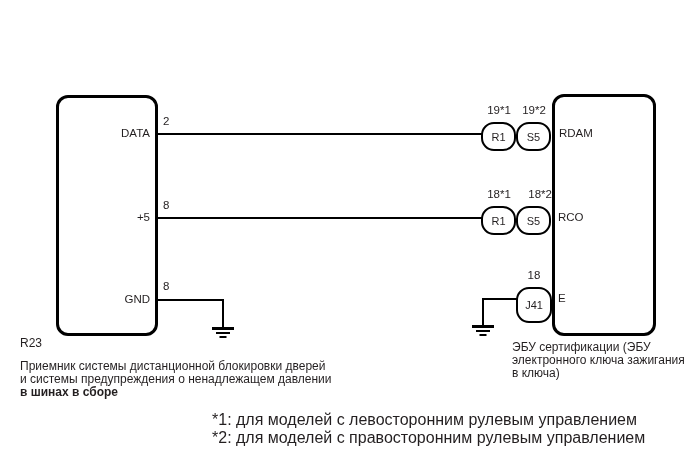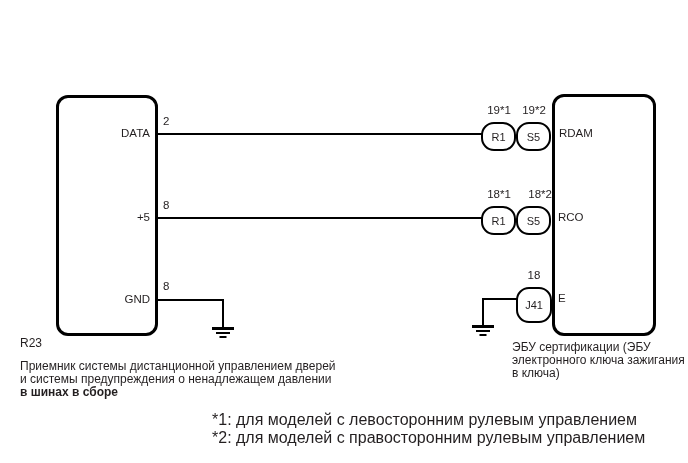--- a/index.html
+++ b/index.html
@@ -135,21 +135,21 @@
   <div class="conn-label" style="left:516px; top:269px;">18</div>
   <div class="conn-oval" style="left:516px; top:287px; width:36px; height:36px;">
     <span>J41</span>
   </div>
 
   <div class="pin-name" style="left:559px; top:127px;">RDAM</div>
   <div class="pin-name" style="left:558px; top:211px;">RCO</div>
   <div class="pin-name" style="left:558px; top:292px;">E</div>
 
   <div class="caption" style="left:20px; top:337px;">R23</div>
-  <div class="caption" style="left:20px; top:360px;">Приемник системы дистанционной управлением дверей</div>
+  <div class="caption" style="left:20px; top:360px;">Приемник системы дистанционной блокировки дверей</div>
   <div class="caption" style="left:20px; top:373px;text-align:right;">и системы предупреждения о ненадлежащем давлении</div>
   <div class="caption" style="left:20px; top:386px;font-weight:bold;">в шинах в сборе</div>
 
   <div class="caption" style="left:512px; top:341px;">ЭБУ сертификации (ЭБУ</div>
   <div class="caption" style="left:512px; top:354px;">электронного ключа зажигания</div>
   <div class="caption" style="left:512px; top:367px;">в ключа)</div>
 
   <div class="footnote" style="left:212px; top:413px;">*1: для моделей с левосторонним рулевым управлением</div>
   <div class="footnote" style="left:212px; top:431px;">*2: для моделей с правосторонним рулевым управлением</div>
 

